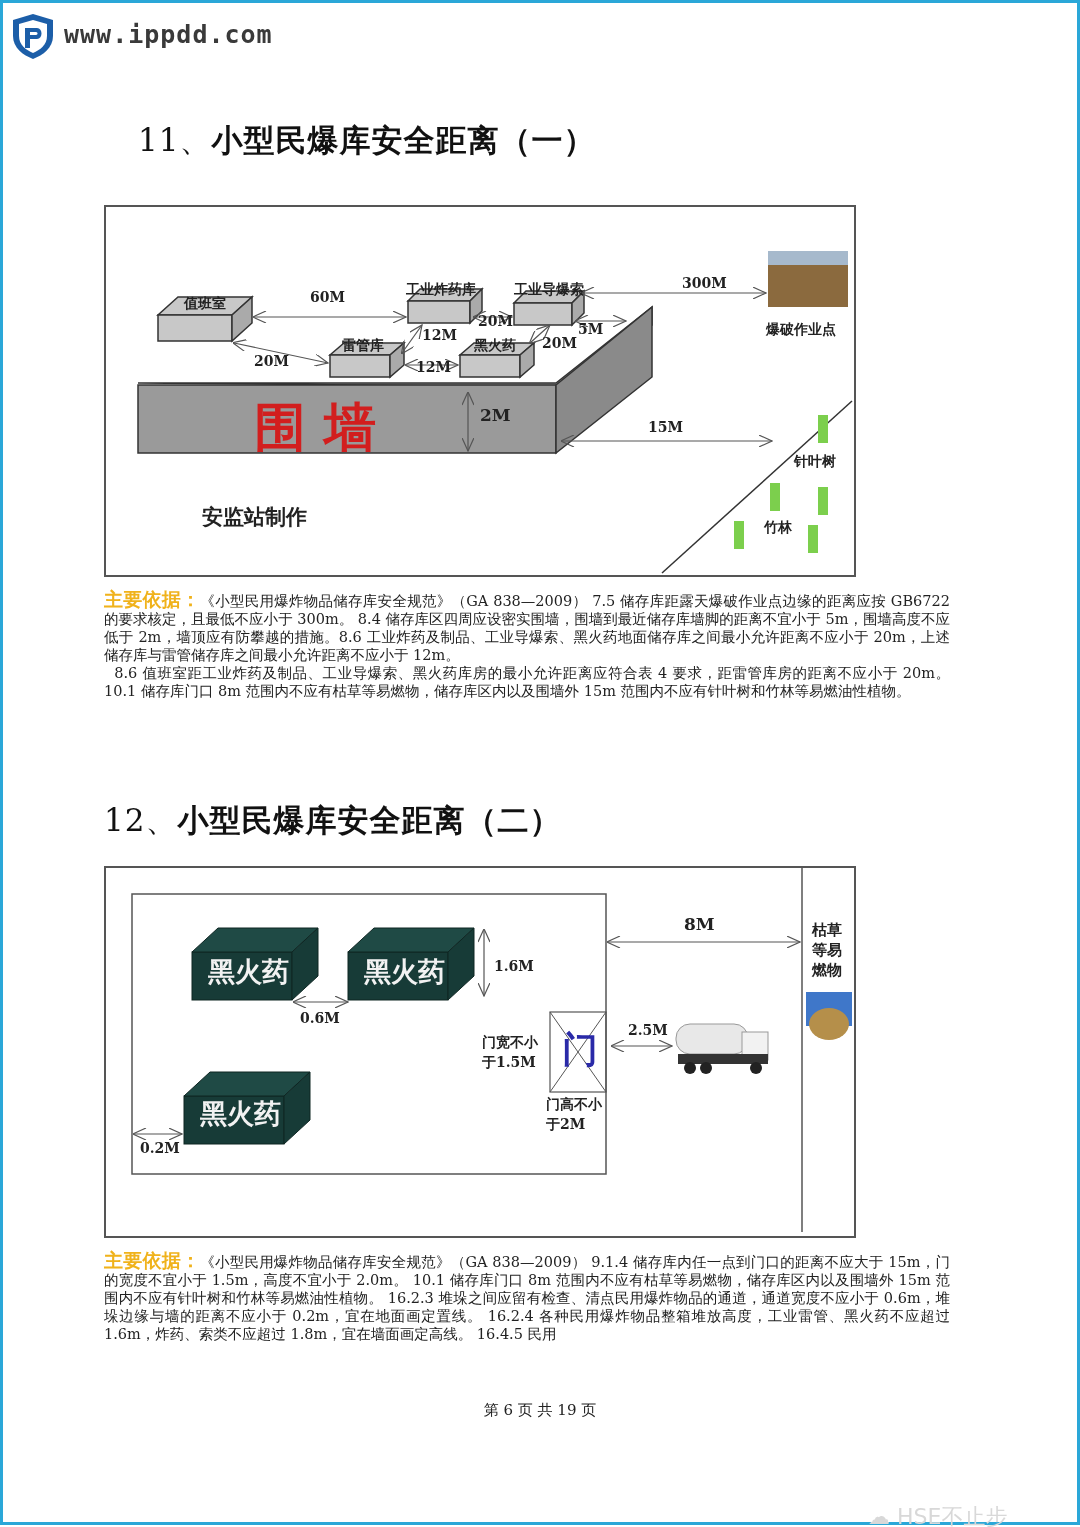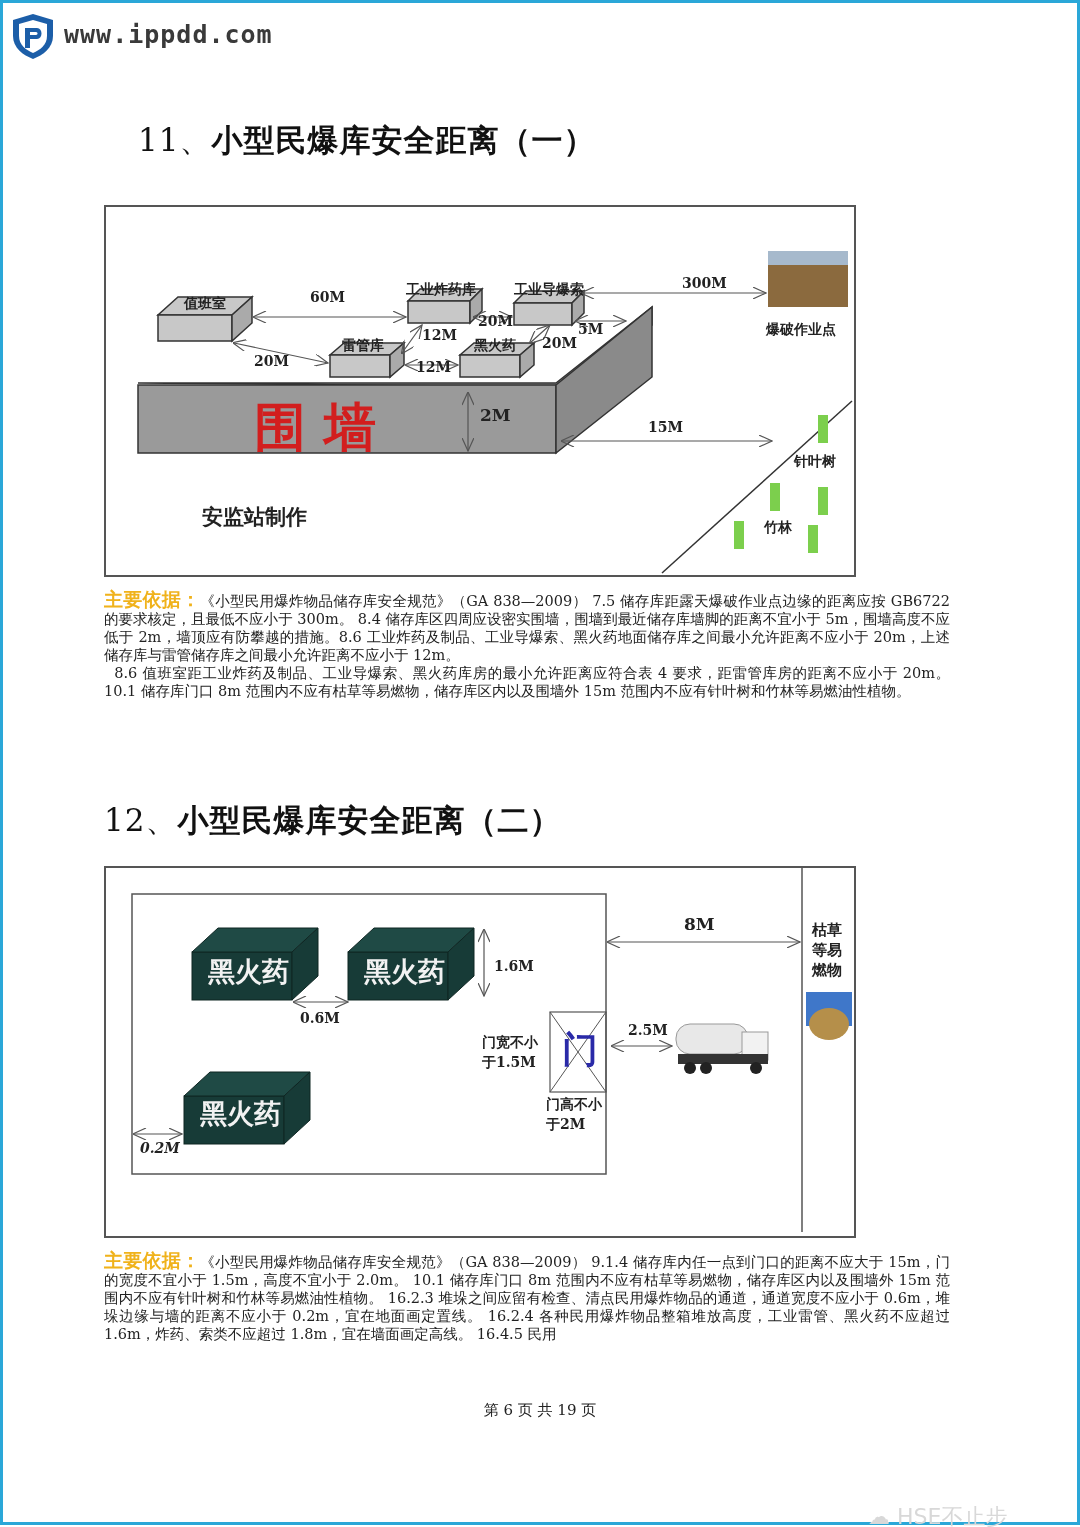--- a/index.html
+++ b/index.html
@@ -166,21 +166,21 @@
       <circle cx="650" cy="200" r="6" fill="#222"></circle>
 
     <rect x="700" y="124" width="46" height="34" fill="#3f77c9"></rect>
     <ellipse cx="723" cy="156" rx="20" ry="16" fill="#b58f4a"></ellipse>
   </svg>
   <div class="lbl" style="left:102px;top:86px;font-size:27px;color:#f2f2f2;font-family:'DejaVu Sans',sans-serif;">黑火药</div>
   <div class="lbl" style="left:258px;top:86px;font-size:27px;color:#f2f2f2;font-family:'DejaVu Sans',sans-serif;">黑火药</div>
   <div class="lbl" style="left:94px;top:228px;font-size:27px;color:#f2f2f2;font-family:'DejaVu Sans',sans-serif;">黑火药</div>
   <div class="lbl" style="left:194px;top:142px;">0.6M</div>
   <div class="lbl" style="left:388px;top:90px;">1.6M</div>
-  <div class="lbl" style="left:34px;top:272px;font-style:italic;">0.2M</div>
+  <div class="lbl" style="left:34px;top:272px;">0.2M</div>
   <div class="lbl" style="left:456px;top:158px;font-size:36px;color:#2a2aa8;">门</div>
   <div class="lbl" style="left:376px;top:164px;width:66px;white-space:normal;line-height:20px;">门宽不小于1.5M</div>
   <div class="lbl" style="left:440px;top:226px;width:60px;white-space:normal;line-height:20px;">门高不小于2M</div>
   <div class="lbl" style="left:522px;top:154px;">2.5M</div>
   <div class="lbl" style="left:578px;top:46px;font-size:17px;">8M</div>
   <div class="lbl" style="left:706px;top:52px;width:34px;white-space:normal;line-height:20px;font-size:15px;">枯草等易燃物</div>
 </div>
 
 <div class="para" style="top:1251px;">
   <span class="key">主要依据：</span><span>《小型民用爆炸物品储存库安全规范》（GA 838—2009）  9.1.4 储存库内任一点到门口的距离不应大于 15m，门的宽度不宜小于 1.5m，高度不宜小于 2.0m。  10.1 储存库门口 8m 范围内不应有枯草等易燃物，储存库区内以及围墙外 15m 范围内不应有针叶树和竹林等易燃油性植物。  16.2.3 堆垛之间应留有检查、清点民用爆炸物品的通道，通道宽度不应小于 0.6m，堆垛边缘与墙的距离不应小于 0.2m，宜在地面画定置线。  16.2.4 各种民用爆炸物品整箱堆放高度，工业雷管、黑火药不应超过 1.6m，炸药、索类不应超过 1.8m，宜在墙面画定高线。  16.4.5 民用</span>

